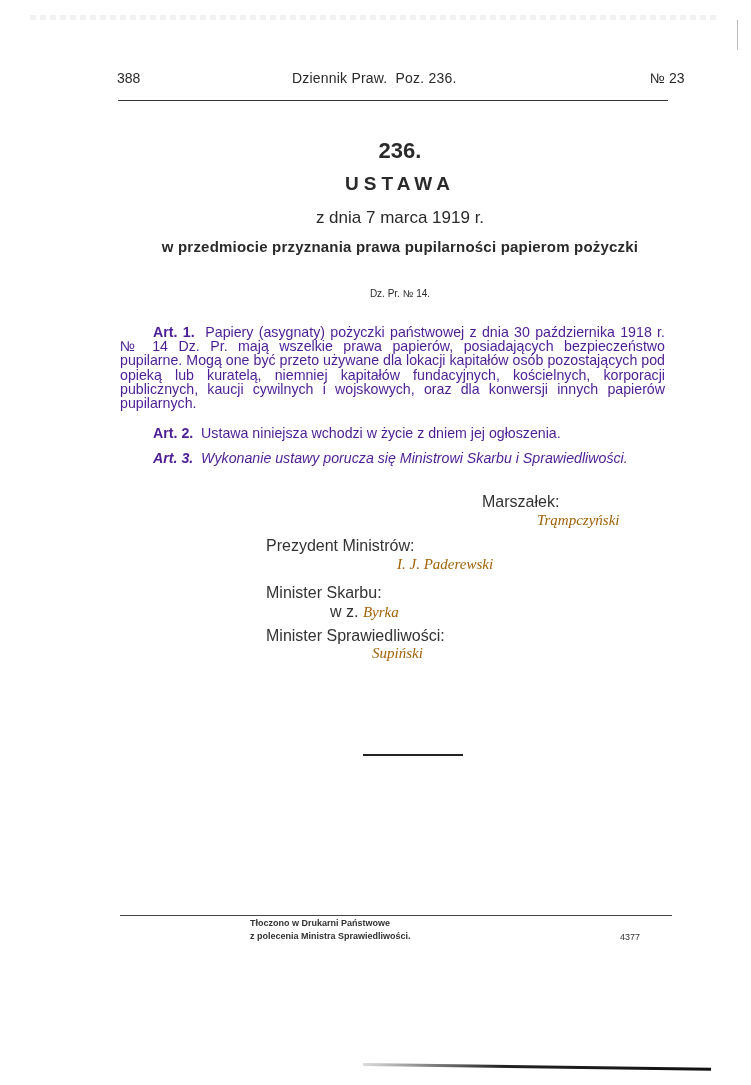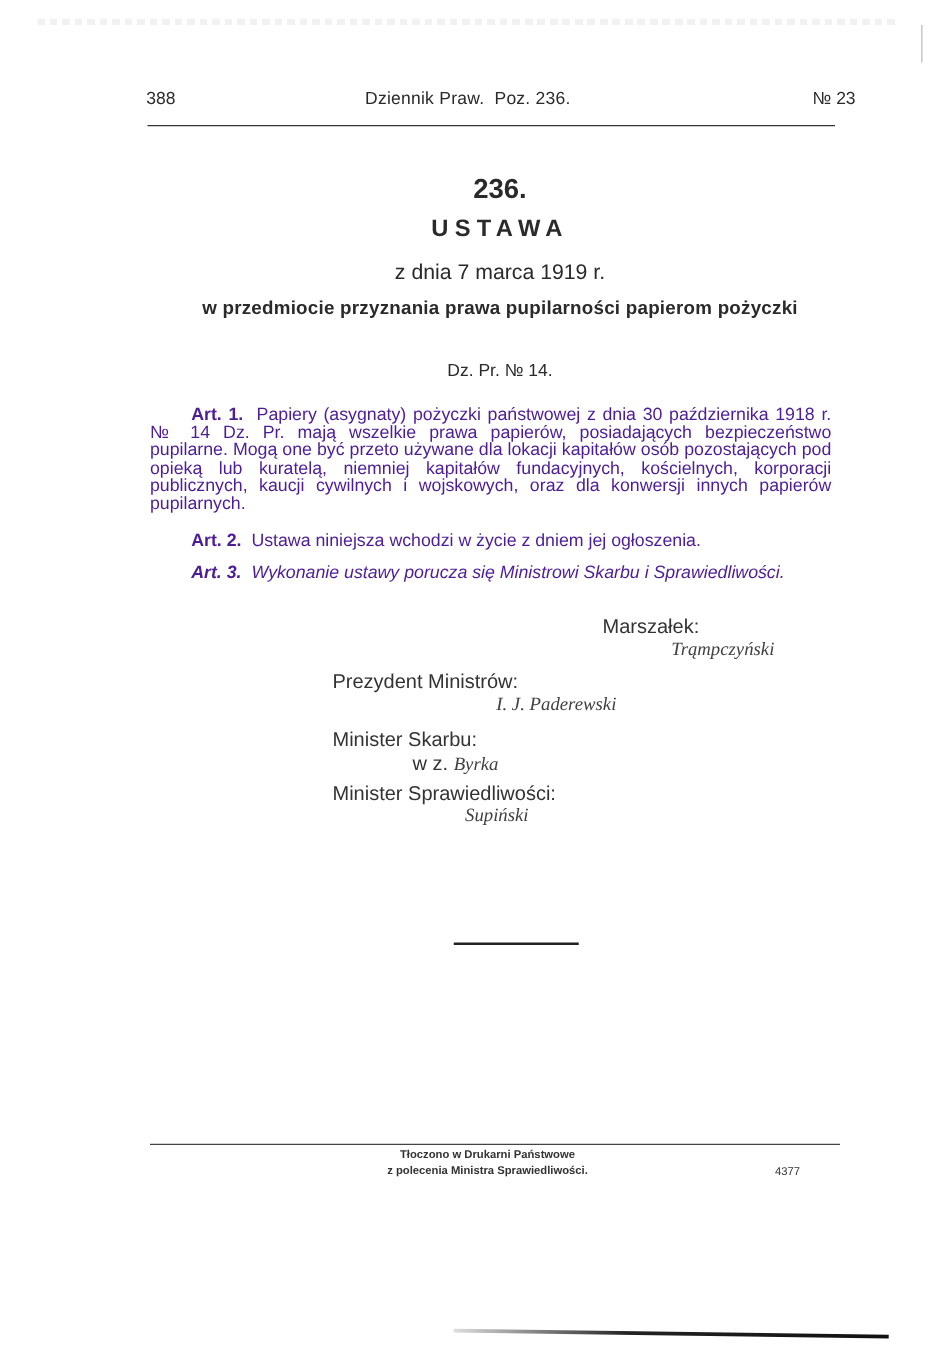--- a/index.html
+++ b/index.html
@@ -12,38 +12,38 @@
     .header-num { left: 117px; top: 70px; font-size: 14px; }
     .header-title { left: 292px; top: 70px; font-size: 14px; letter-spacing: 0.2px; }
     .header-no { left: 650px; top: 70px; font-size: 14px; }
     .header-rule { left: 118px; top: 100px; width: 550px; height: 1px; background: #333; }
 
     .center { left: 110px; width: 580px; text-align: center; }
     .pos-num { top: 138px; font-size: 22px; font-weight: bold; }
     .act-type { top: 173px; font-size: 19px; font-weight: bold; letter-spacing: 5px; }
     .act-date { top: 208px; font-size: 17px; }
     .act-subject { top: 237px; font-size: 15px; font-weight: bold; line-height: 20px; letter-spacing: 0.2px; }
-    .act-ref { top: 288px; font-size: 14px; }
+    .act-ref { top: 288px; font-size: 10px; }
 
     .body-text {
       left: 120px; width: 545px; font-size: 14.2px; line-height: 14.2px;
       text-align: justify; color: #4c1d95;
     }
     .art1 { top: 325px; }
     .art2 { top: 426px; }
     .art3 { top: 451px; font-style: italic; }
     .art-label { font-weight: bold; }
     .indent { display: inline-block; width: 33px; }
 
     .sig-role { font-size: 16px; color: #333; }
-    .sig-name { font-family: "Liberation Serif", "DejaVu Serif", serif; font-style: italic; font-size: 15px; color: #404040; }
+    .sig-name { font-family: "Liberation Serif", "DejaVu Serif", serif; font-style: italic; font-size: 15px; color: #a16207; }
 
     .sep-rule { left: 363px; top: 754px; width: 100px; height: 2px; background: #222; }
     .footer-rule { left: 120px; top: 915px; width: 552px; height: 1px; background: #444; }
-    .footer-line { left: 250px; width: 280px; text-align: center; font-size: 9px; font-weight: bold; color: #333; }
+    .footer-line { left: 250px; width: 280px; text-align: left; font-size: 9px; font-weight: bold; color: #333; }
     .footer-num { left: 620px; top: 932px; font-size: 9px; color: #333; }
     .bottom-rule { left: 363px; top: 1063px; width: 348px; height: 3px;
       background: linear-gradient(to right, #ddd, #222 40%, #111); transform: rotate(0.8deg); transform-origin: left center; }
     .right-edge { left: 737px; top: 20px; width: 1px; height: 30px; background: #bbb; }
     .top-noise { left: 30px; top: 15px; width: 690px; height: 5px;
       background: repeating-linear-gradient(to right, #eee 0 6px, #fff 6px 10px); opacity: 0.8; }
   </style>
 </head>
 <body>
 

